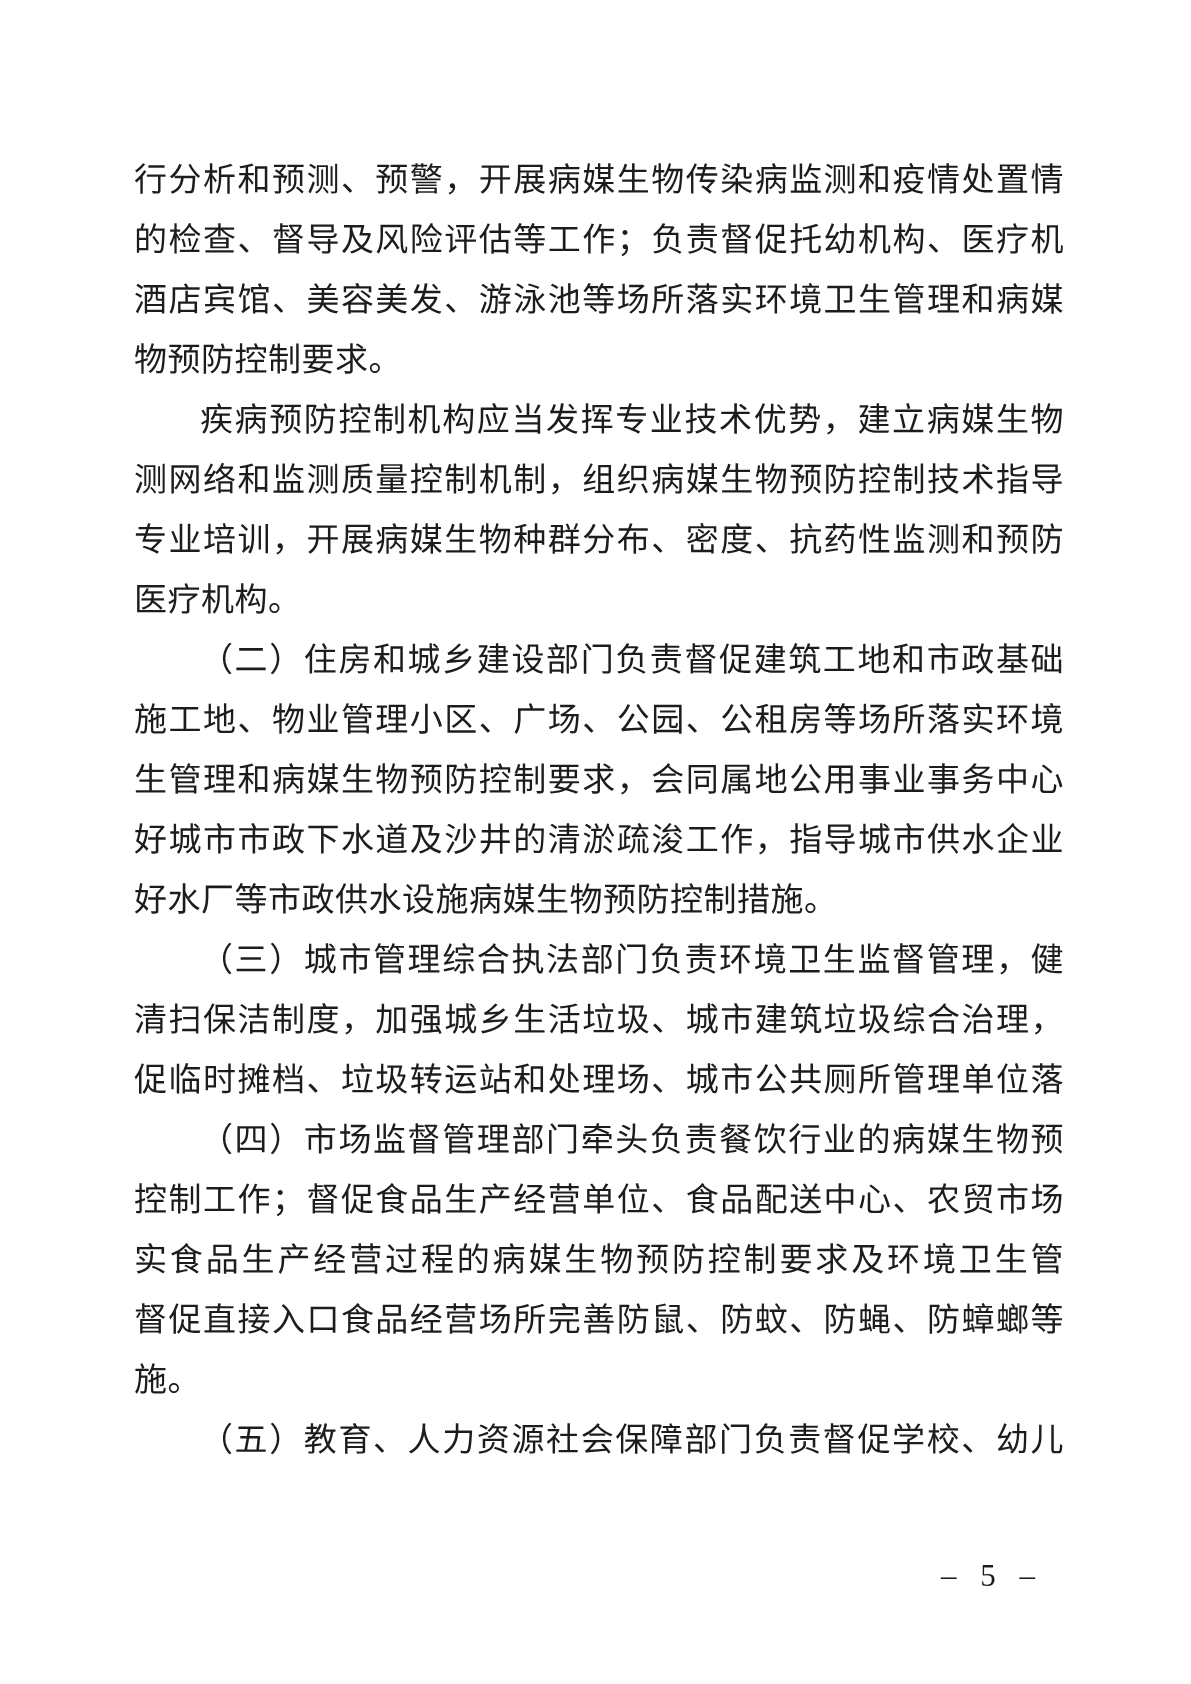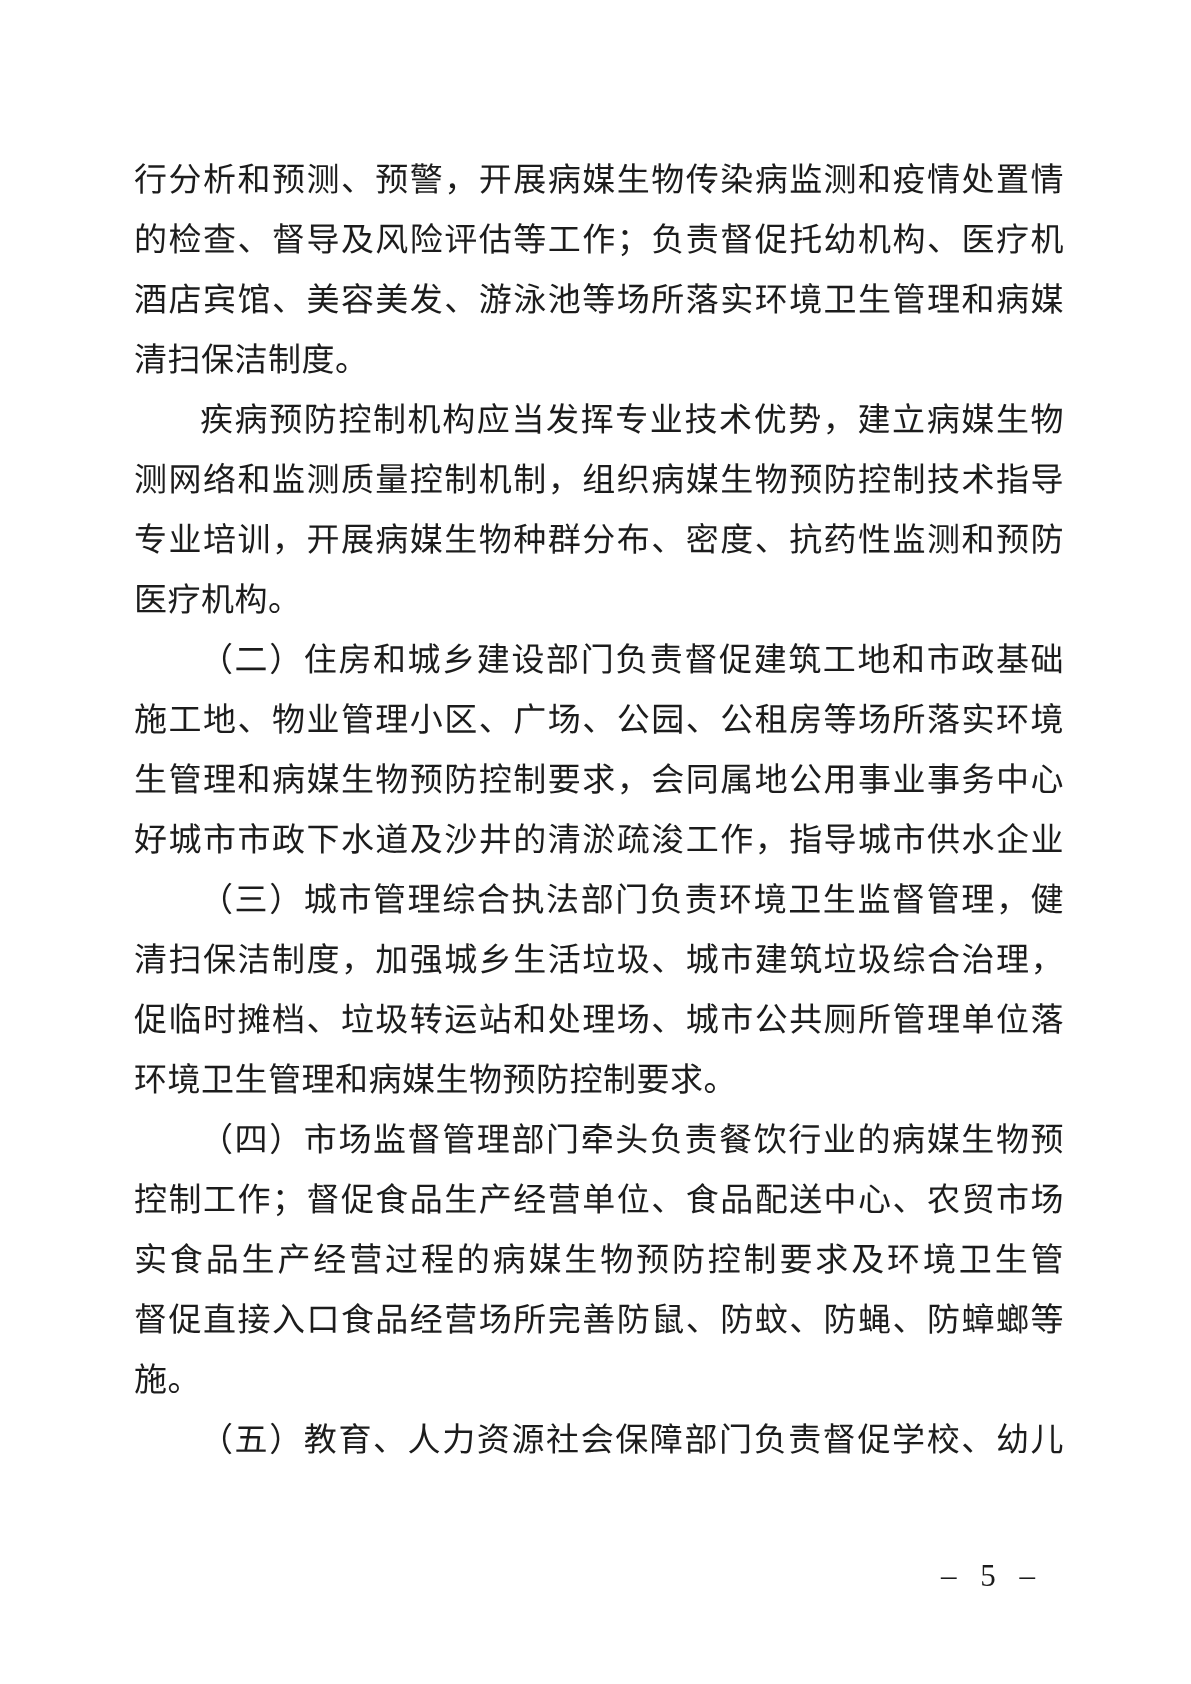--- a/index.html
+++ b/index.html
@@ -54,39 +54,39 @@
 </style>
 </head>
 <body>
 
 <div class="page">
   <div class="text-block" id="text-block">
       <div class="para">
         <div class="line fill">行分析和预测、预警，开展病媒生物传染病监测和疫情处置情况</div>
         <div class="line fill">的检查、督导及风险评估等工作；负责督促托幼机构、医疗机构、</div>
         <div class="line fill">酒店宾馆、美容美发、游泳池等场所落实环境卫生管理和病媒生</div>
-        <div class="line">清扫保洁制度。</div>
+        <div class="line">物预防控制要求。</div>
       </div>
       <div class="para">
         <div class="line fill indent">疾病预防控制机构应当发挥专业技术优势，建立病媒生物监</div>
         <div class="line fill">测网络和监测质量控制机制，组织病媒生物预防控制技术指导和</div>
         <div class="line fill">专业培训，开展病媒生物种群分布、密度、抗药性监测和预防控</div>
         <div class="line">医疗机构。</div>
       </div>
       <div class="para">
         <div class="line fill indent">（二）住房和城乡建设部门负责督促建筑工地和市政基础设</div>
         <div class="line fill">施工地、物业管理小区、广场、公园、公租房等场所落实环境卫</div>
         <div class="line fill">生管理和病媒生物预防控制要求，会同属地公用事业事务中心做</div>
         <div class="line fill">好城市市政下水道及沙井的清淤疏浚工作，指导城市供水企业做</div>
+        <div class="line">好水厂等市政供水设施病媒生物预防控制措施。</div>
       </div>
       <div class="para">
         <div class="line fill indent">（三）城市管理综合执法部门负责环境卫生监督管理，健全</div>
         <div class="line fill">清扫保洁制度，加强城乡生活垃圾、城市建筑垃圾综合治理，督</div>
         <div class="line fill">促临时摊档、垃圾转运站和处理场、城市公共厕所管理单位落实</div>
-        <div class="line">环境卫生管理和病媒生物预防控制要求。</div>
       </div>
       <div class="para">
         <div class="line fill indent">（四）市场监督管理部门牵头负责餐饮行业的病媒生物预防</div>
         <div class="line fill">控制工作；督促食品生产经营单位、食品配送中心、农贸市场落</div>
         <div class="line fill">实食品生产经营过程的病媒生物预防控制要求及环境卫生管理，</div>
         <div class="line fill">督促直接入口食品经营场所完善防鼠、防蚊、防蝇、防蟑螂等设</div>
         <div class="line">施。</div>
       </div>
       <div class="para">
         <div class="line fill indent">（五）教育、人力资源社会保障部门负责督促学校、幼儿园、</div>

